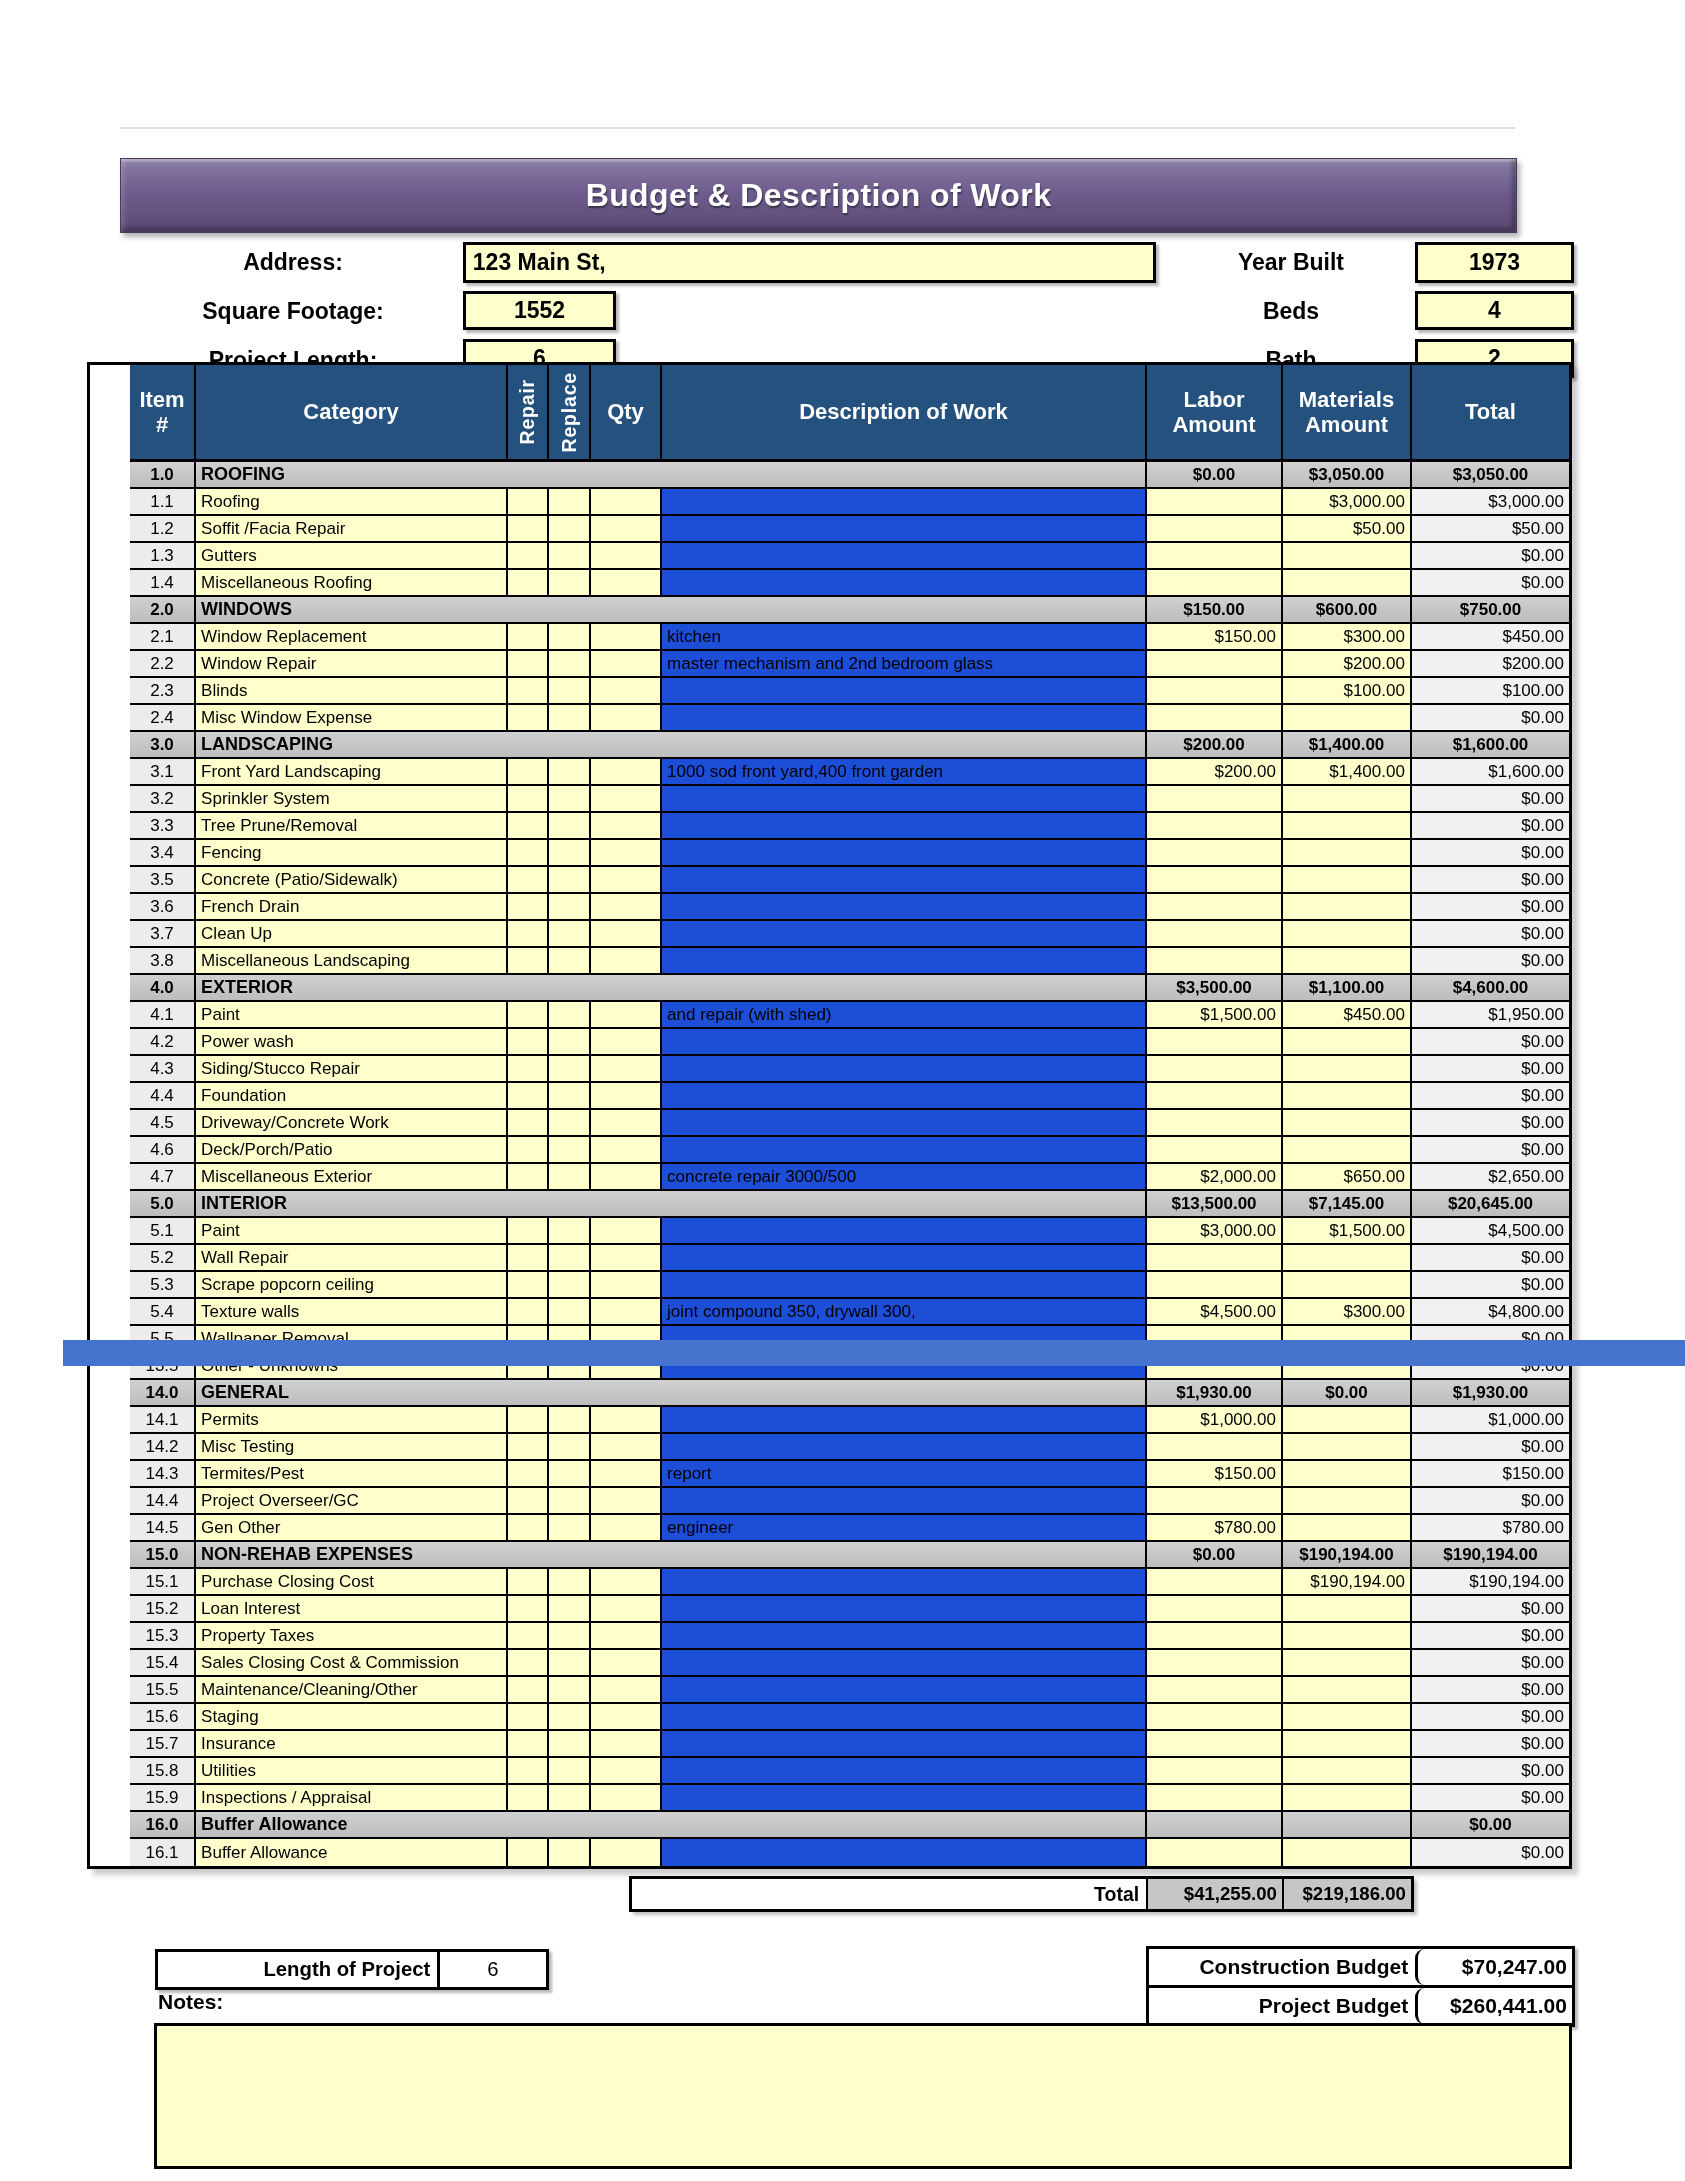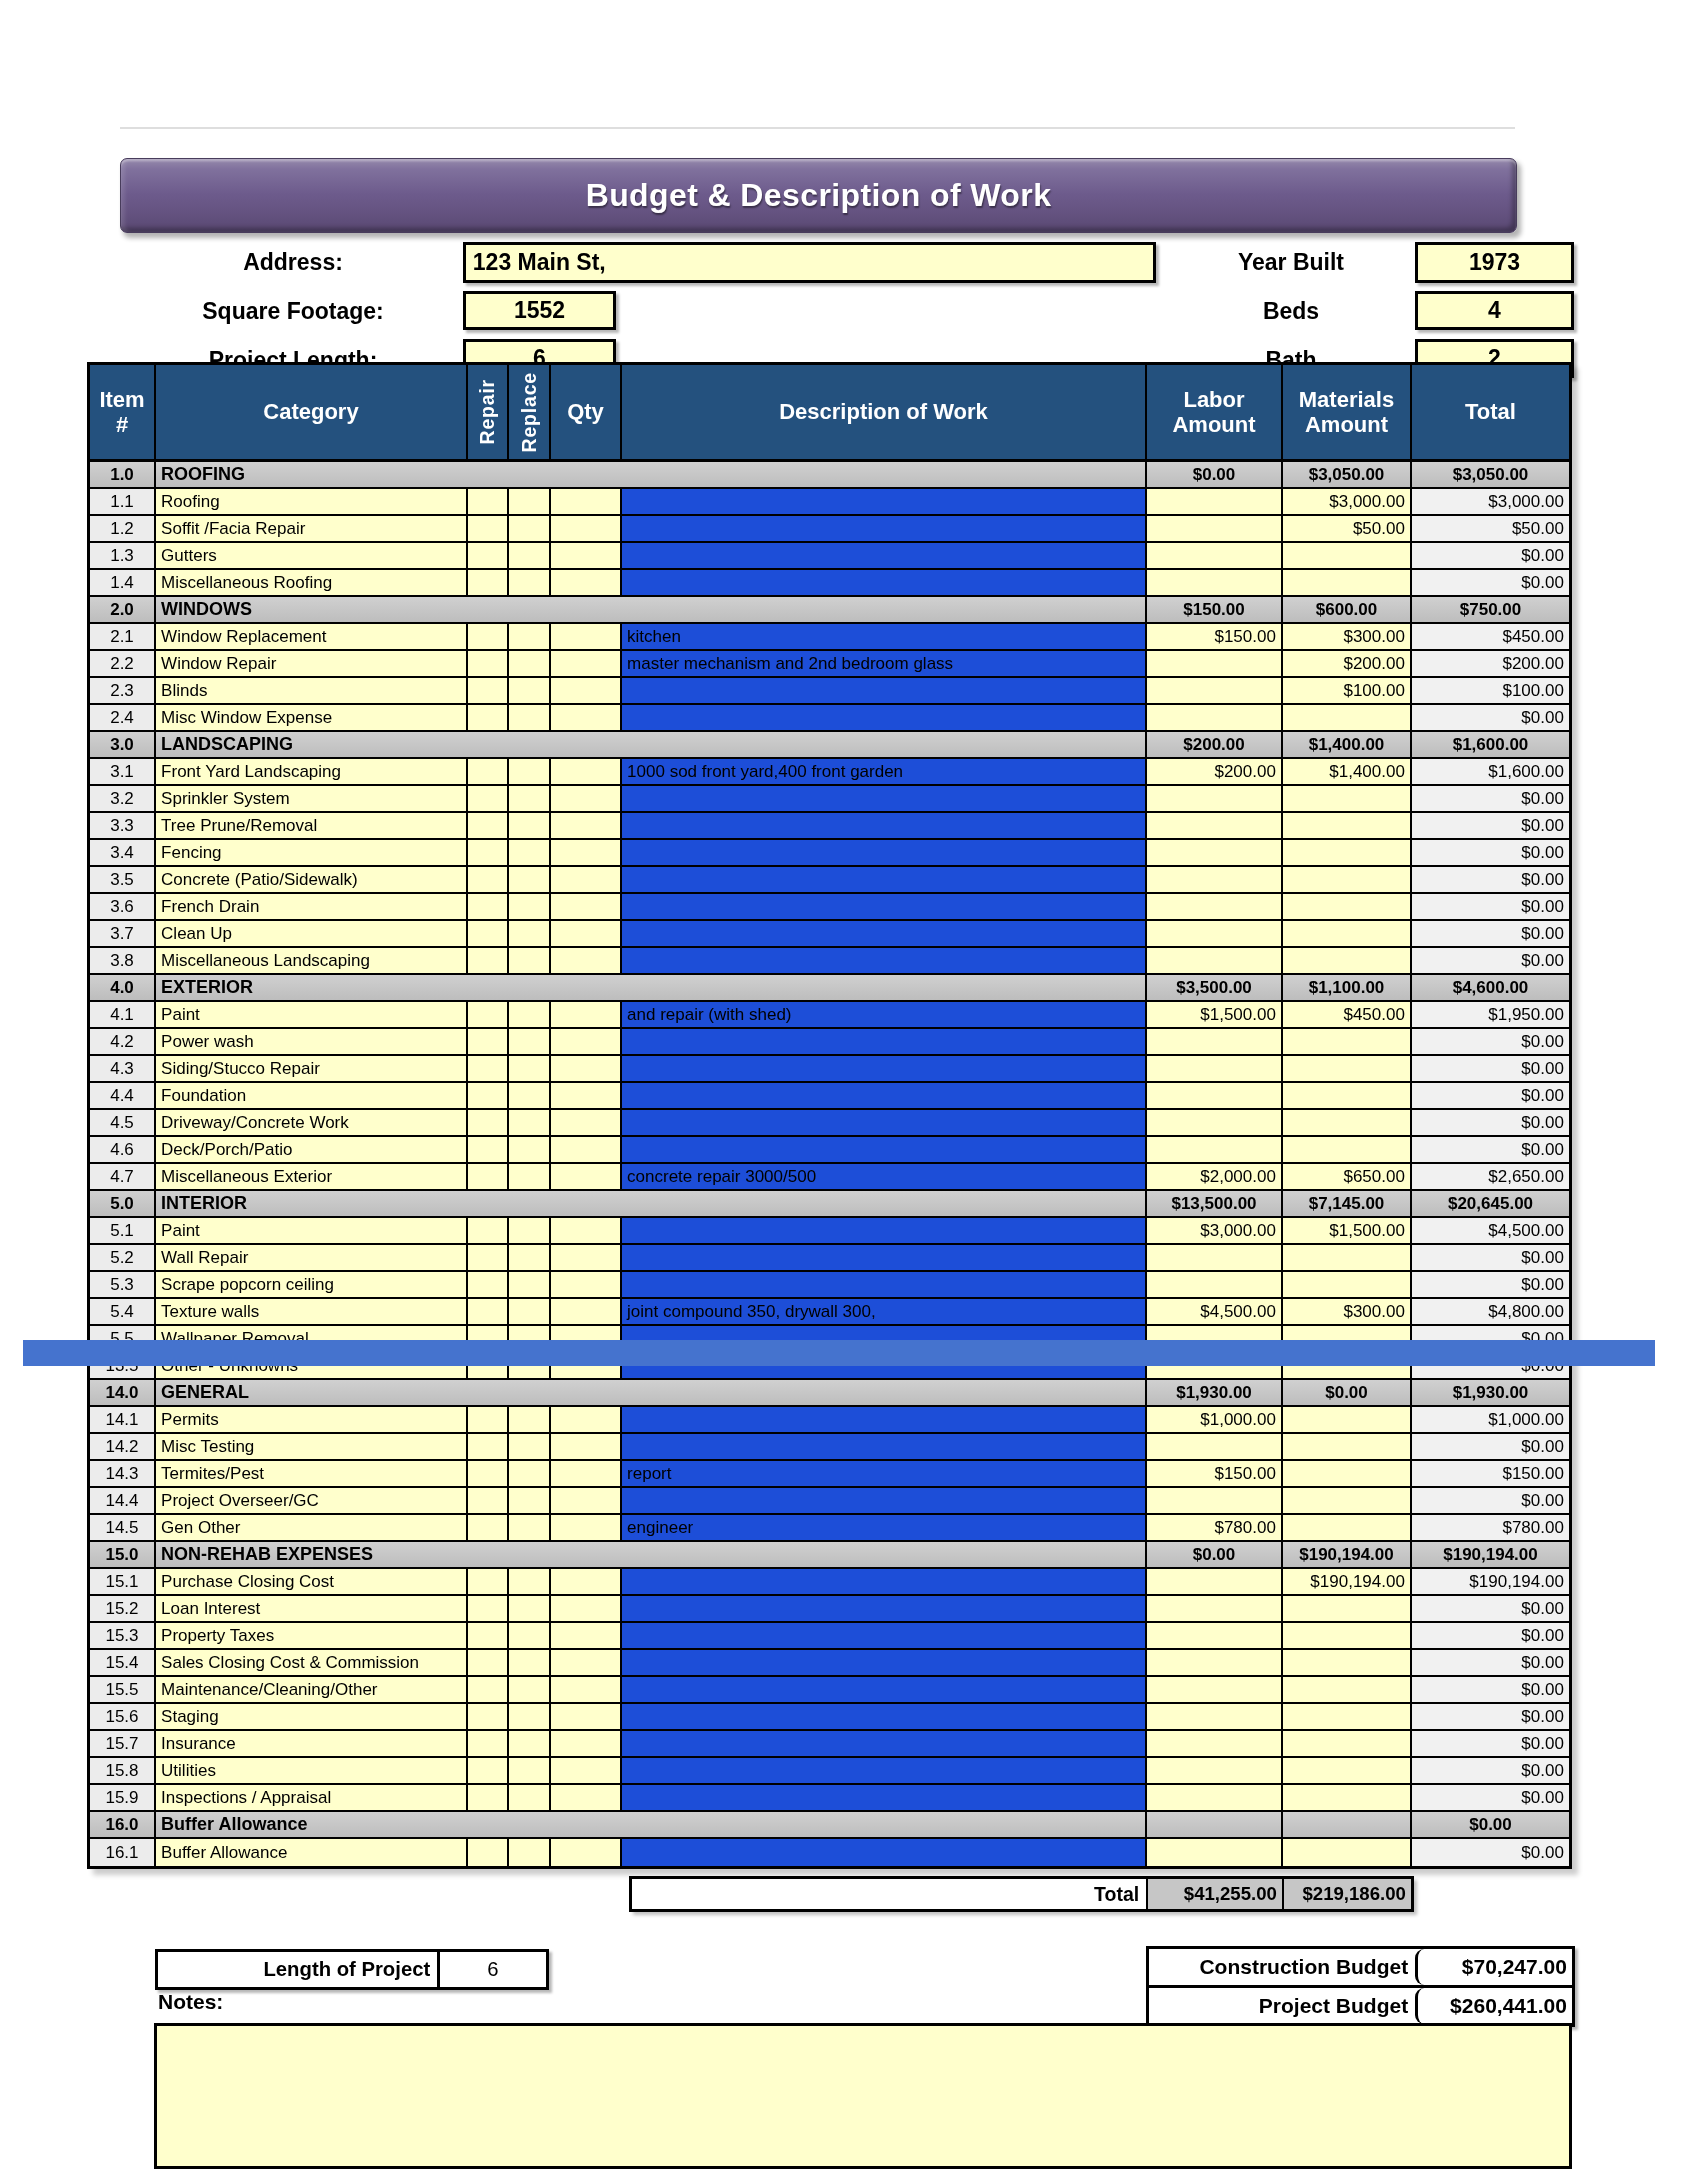--- a/index.html
+++ b/index.html
@@ -5,38 +5,38 @@
   html,body{margin:0;padding:0;background:#fff;}
   .page{position:relative;width:1686px;height:2182px;background:#fff;overflow:hidden;
         font-family:"Liberation Sans",sans-serif;color:#000;}
 
   
   .top-rule{position:absolute;left:120px;top:127px;width:1395px;height:1.7px;background:#dedede;}
 
   
   .banner{position:absolute;left:120px;top:158px;width:1395px;height:73px;
     background:linear-gradient(180deg,#968aac 0%,#80719d 14%,#6d5b8c 48%,#655381 72%,#594872 100%);
-    border:1.7px solid #483c5c;border-radius:7px;
+    border:1.7px solid #483c5c;border-radius:0;
     box-shadow:inset 0 2.5px 1.7px rgba(255,255,255,.28),inset 4.2px 0 3.4px rgba(255,255,255,.10),
                inset -4.2px -4.2px 4.2px rgba(0,0,0,.28),3.4px 4.2px 5.1px rgba(0,0,0,.30);
     display:flex;align-items:center;justify-content:center;}
   .banner-title{color:#fff;font-size:32px;font-weight:bold;letter-spacing:0.4px;
     text-shadow:0.8px 1.7px 1.7px rgba(0,0,0,.45);}
 
   
   .plabel{position:absolute;font-size:23px;font-weight:bold;text-align:center;line-height:39px;}
   .vbox{position:absolute;background:#FFFFCC;border:3.4px solid #000;box-sizing:border-box;
         box-shadow:3.4px 3.4px 2.5px #b8b8b8;font-size:23px;font-weight:bold;
         display:flex;align-items:center;}
   .vbox.center{justify-content:center;}
   .vbox.left{justify-content:flex-start;padding-left:6.8px;}
 
   
   .table-wrap{position:absolute;left:87px;top:362px;width:1485px;border:3.4px solid #000;
-        box-sizing:border-box;background:#fff;box-shadow:6px 6px 5.1px rgba(0,0,0,.20);}
+        box-sizing:border-box;background:#fff;box-shadow:6px 6px 5.1px rgba(0,0,0,.20);padding-left:40px;}
   .grid-cols{display:grid;grid-template-columns:66px 312px 41px 42px 71px 1fr 136px 129px 157px;}
   .thead{height:97px;background:#24517E;border-bottom:3.4px solid #000;box-sizing:border-box;}
   .th{border-right:2.5px solid #000;display:flex;align-items:center;justify-content:center;
       color:#fff;font-weight:bold;font-size:22px;text-align:center;white-space:pre-line;line-height:1.15;}
   .th:last-child{border-right:none;}
   .vert-text{writing-mode:vertical-rl;transform:rotate(180deg);font-size:19.5px;letter-spacing:0.8px;}
 
   .trow{height:27px;box-sizing:border-box;position:relative;}
   .trow:not(:last-child){border-bottom:2.5px solid #000;}
   .td{border-right:2.5px solid #000;font-size:17px;display:flex;align-items:center;

